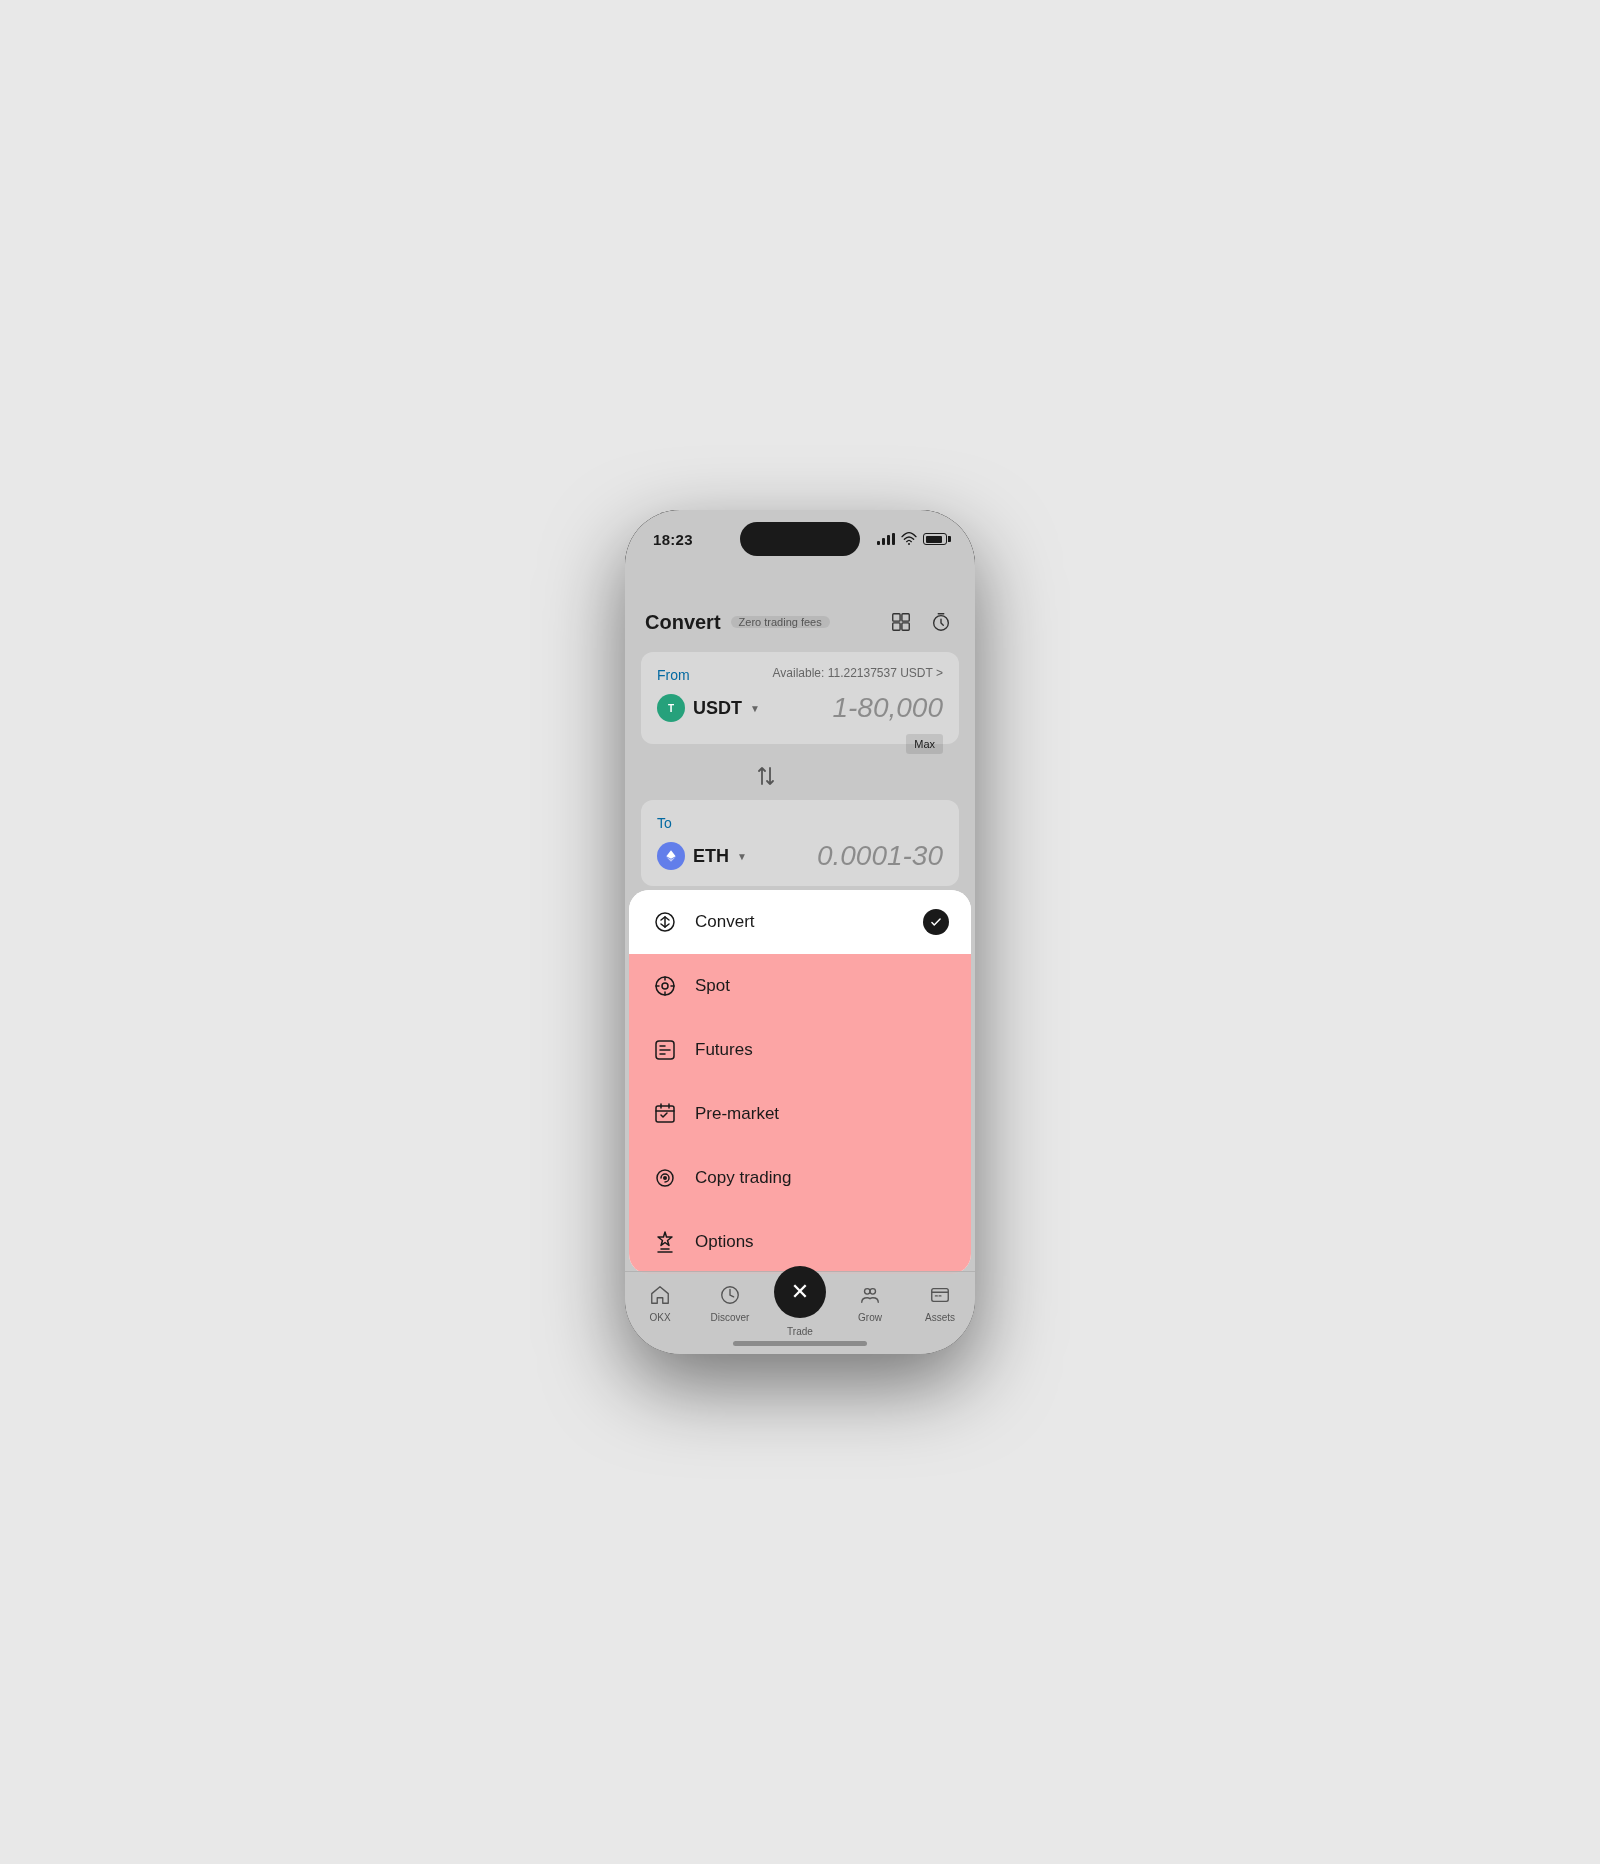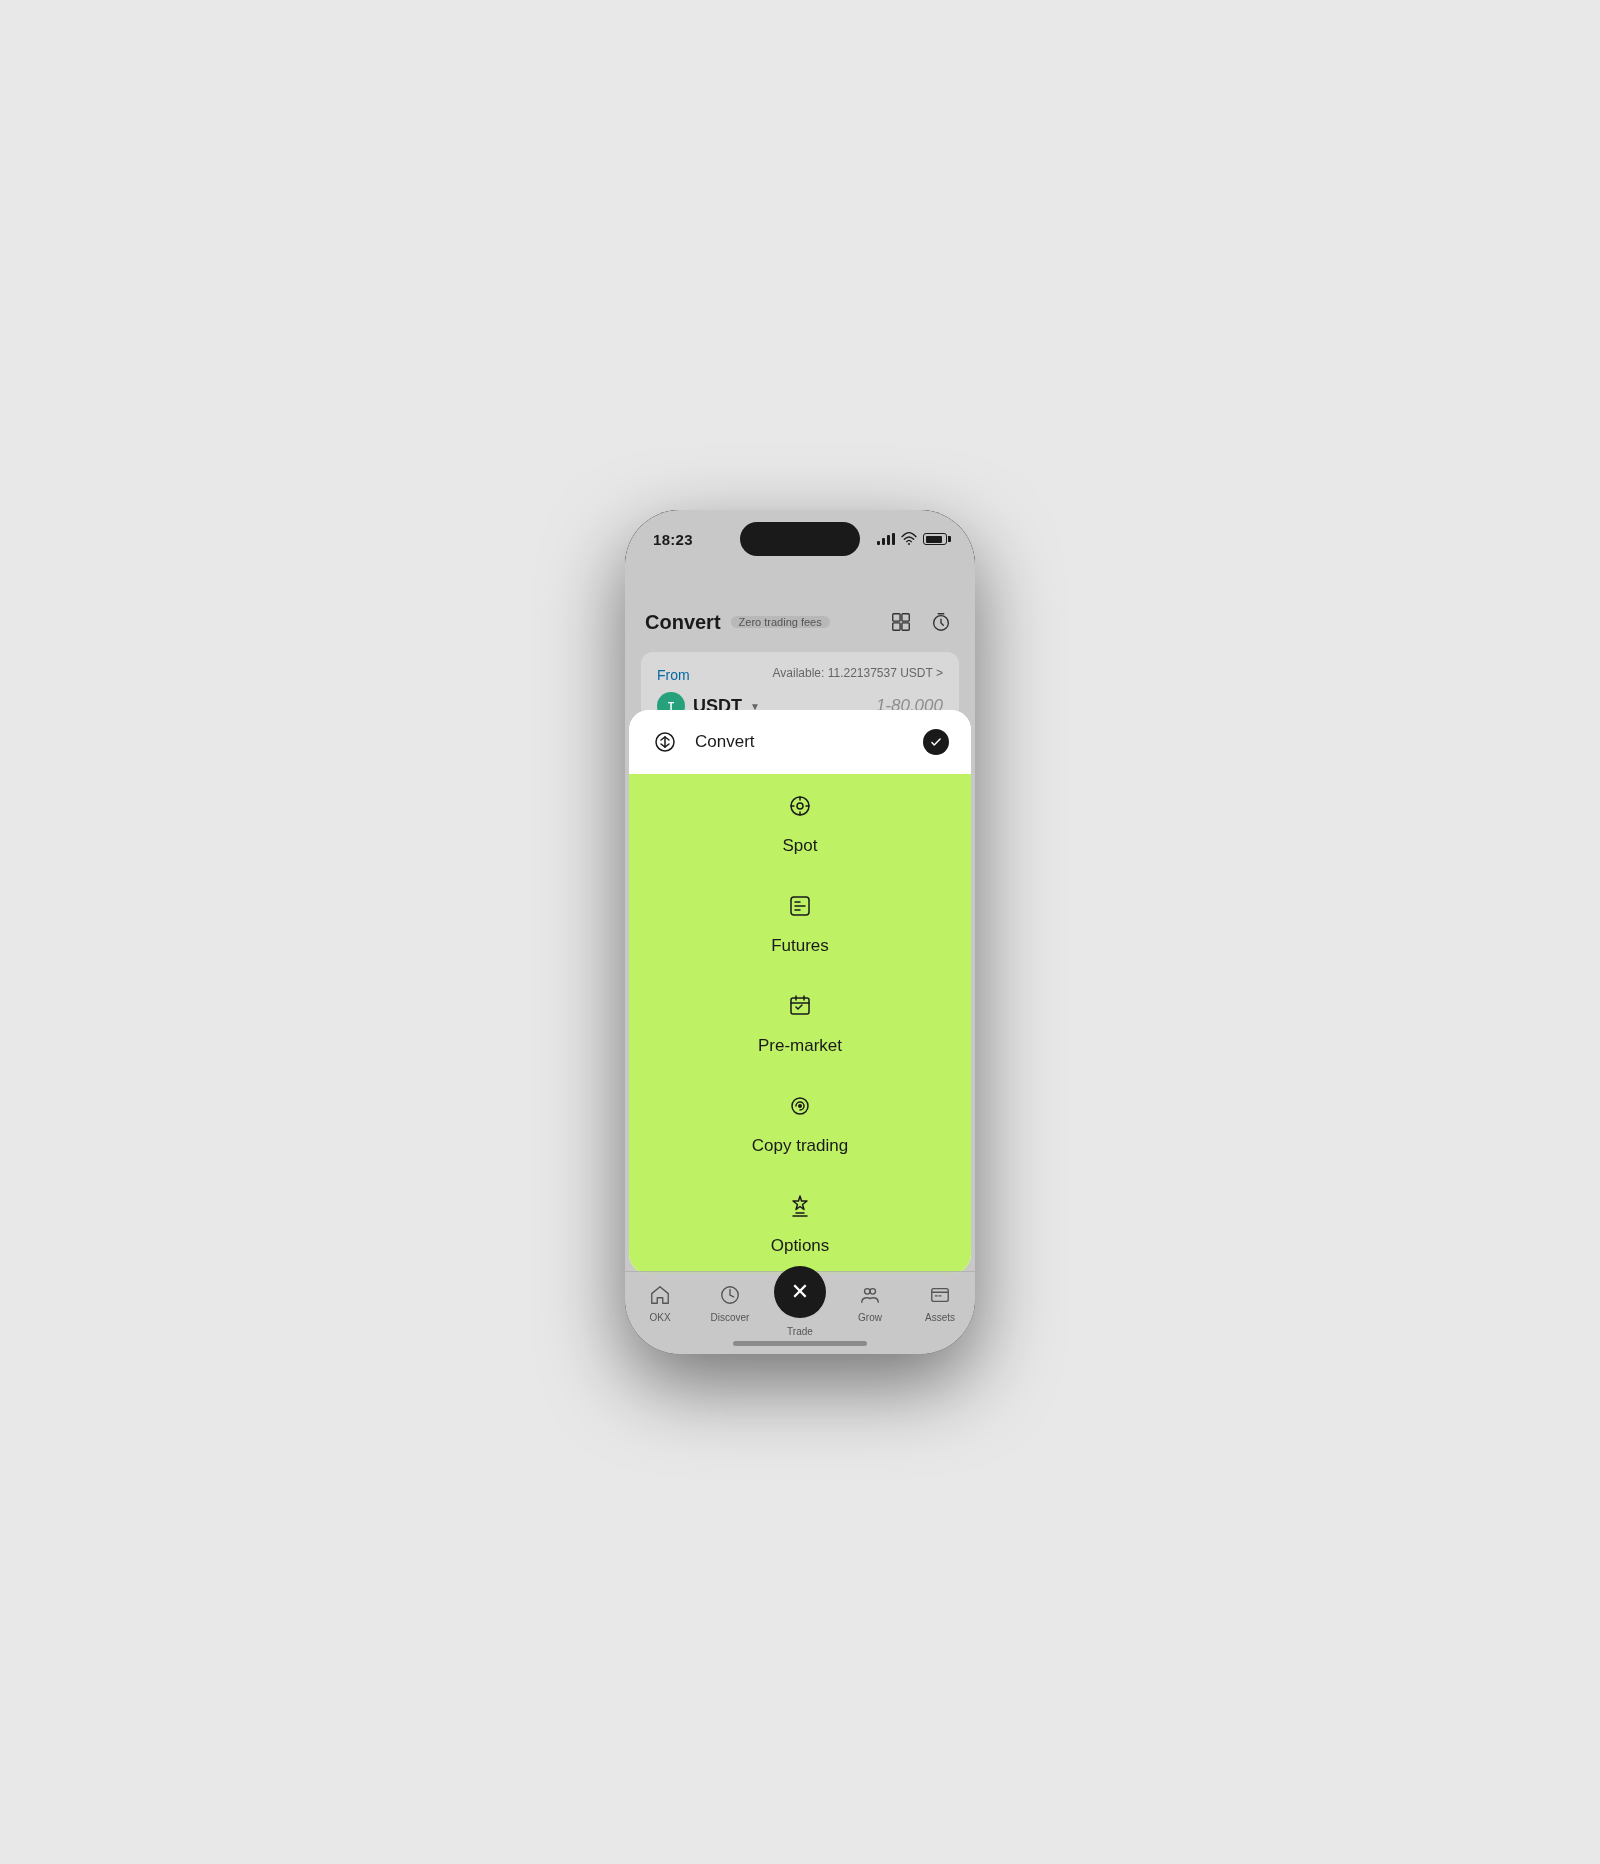--- a/index.html
+++ b/index.html
@@ -203,21 +203,21 @@
       font-weight: 600;
       color: #1a1a1a;
     }
 
     .chevron-down {
       font-size: 10px;
       color: #666;
     }
 
     .amount-input {
-      font-size: 17px;
+      font-size: 28px;
       font-weight: 500;
       color: rgba(26,26,26,0.4);
       font-style: italic;
     }
 
     .max-btn {
       font-size: 11px;
       color: #1a1a1a;
       background: rgba(0,0,0,0.1);
       padding: 4px 8px;
@@ -292,22 +292,21 @@
       gap: 16px;
       position: relative;
       cursor: pointer;
     }
 
     .menu-item.selected {
       background: white;
     }
 
     .menu-item.unselected {
-      background: #bef264;
-      flex-direction: column;
+      background: #fca5a5;
     }
 
     .menu-item-icon {
       width: 28px;
       height: 28px;
       display: flex;
       align-items: center;
       justify-content: center;
     }
 

